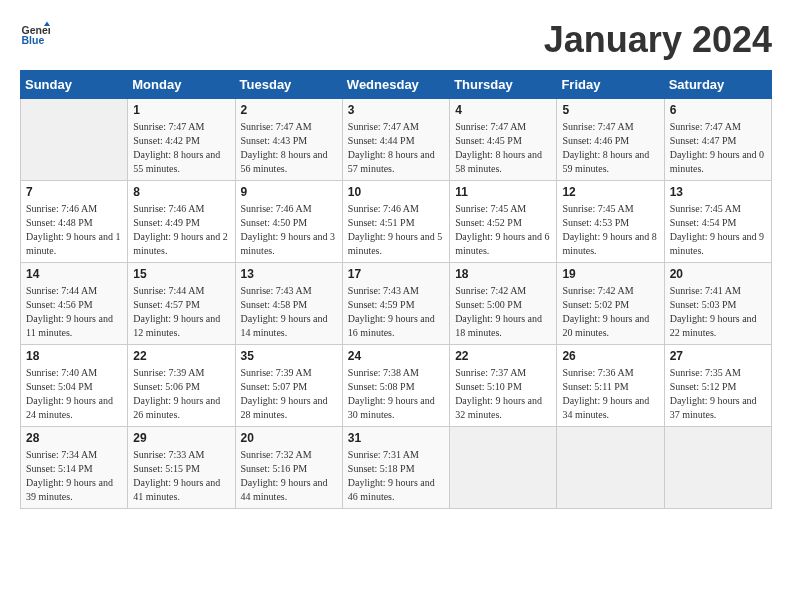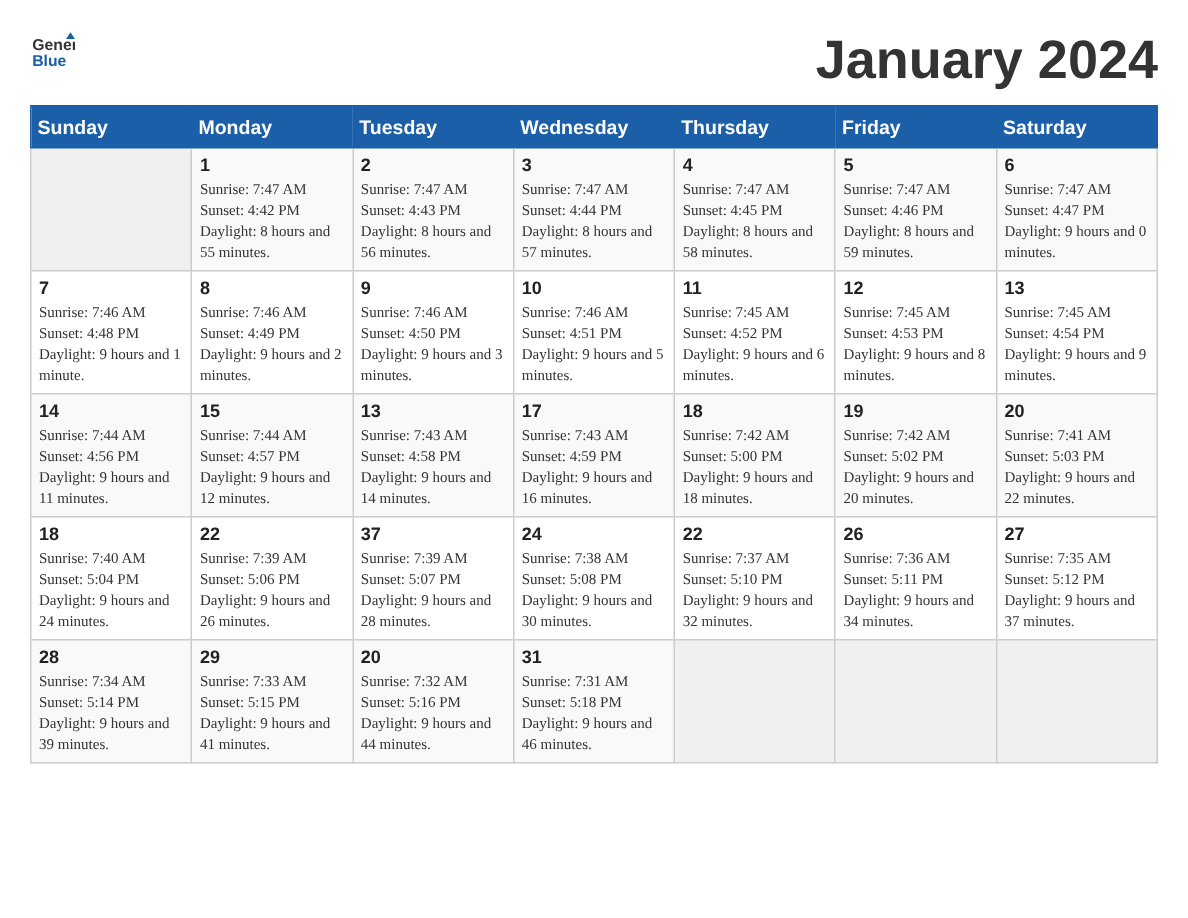--- a/index.html
+++ b/index.html
@@ -200,21 +200,21 @@
       <tr>
         <td>
           <div class="day-number">18</div>
           <div class="day-info">Sunrise: 7:40 AM<br>Sunset: 5:04 PM<br>Daylight: 9 hours and 24 minutes.</div>
         </td>
         <td>
           <div class="day-number">22</div>
           <div class="day-info">Sunrise: 7:39 AM<br>Sunset: 5:06 PM<br>Daylight: 9 hours and 26 minutes.</div>
         </td>
         <td>
-          <div class="day-number">37</div>
+          <div class="day-number">35</div>
           <div class="day-info">Sunrise: 7:39 AM<br>Sunset: 5:07 PM<br>Daylight: 9 hours and 28 minutes.</div>
         </td>
         <td>
           <div class="day-number">24</div>
           <div class="day-info">Sunrise: 7:38 AM<br>Sunset: 5:08 PM<br>Daylight: 9 hours and 30 minutes.</div>
         </td>
         <td>
           <div class="day-number">22</div>
           <div class="day-info">Sunrise: 7:37 AM<br>Sunset: 5:10 PM<br>Daylight: 9 hours and 32 minutes.</div>
         </td>

